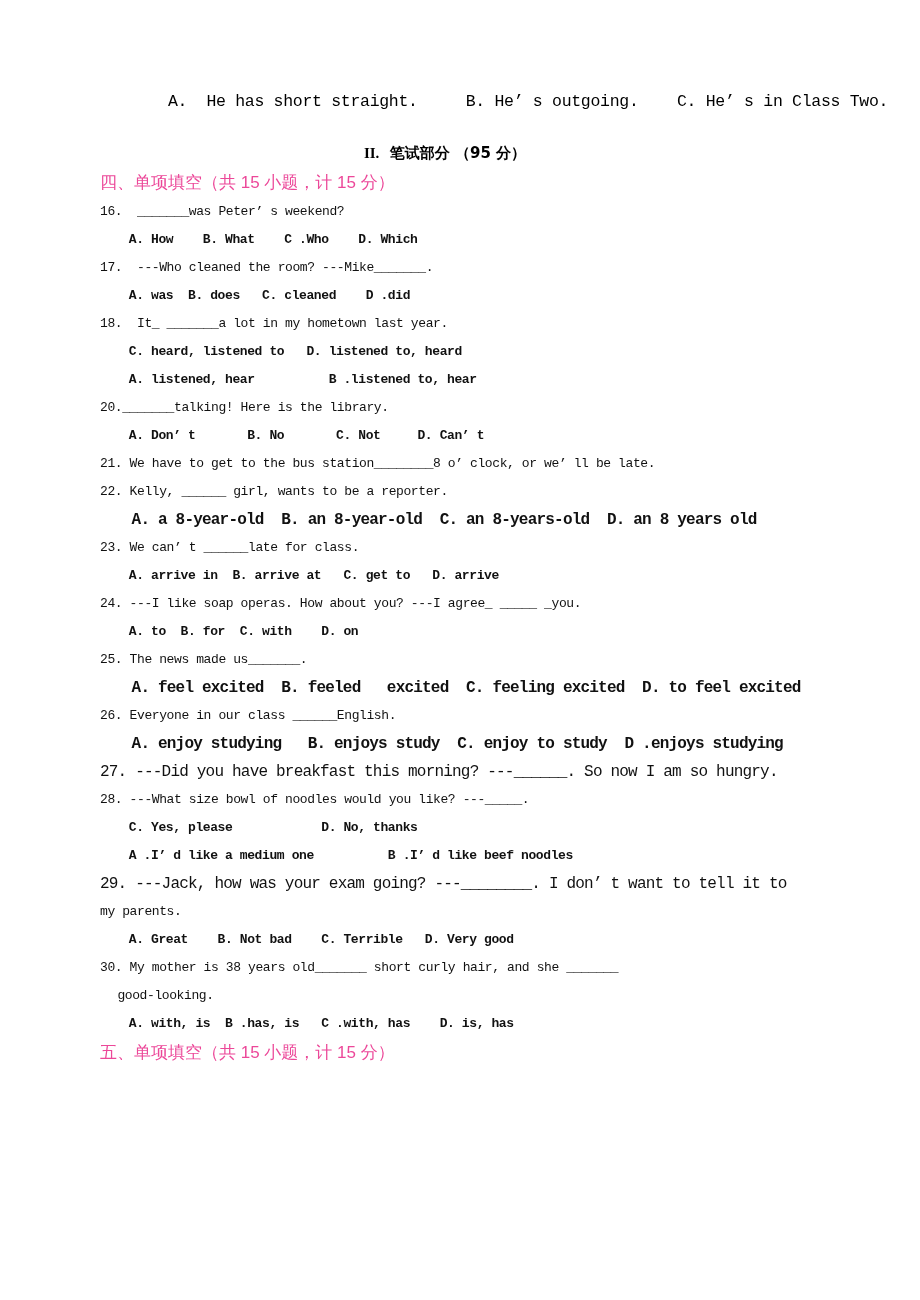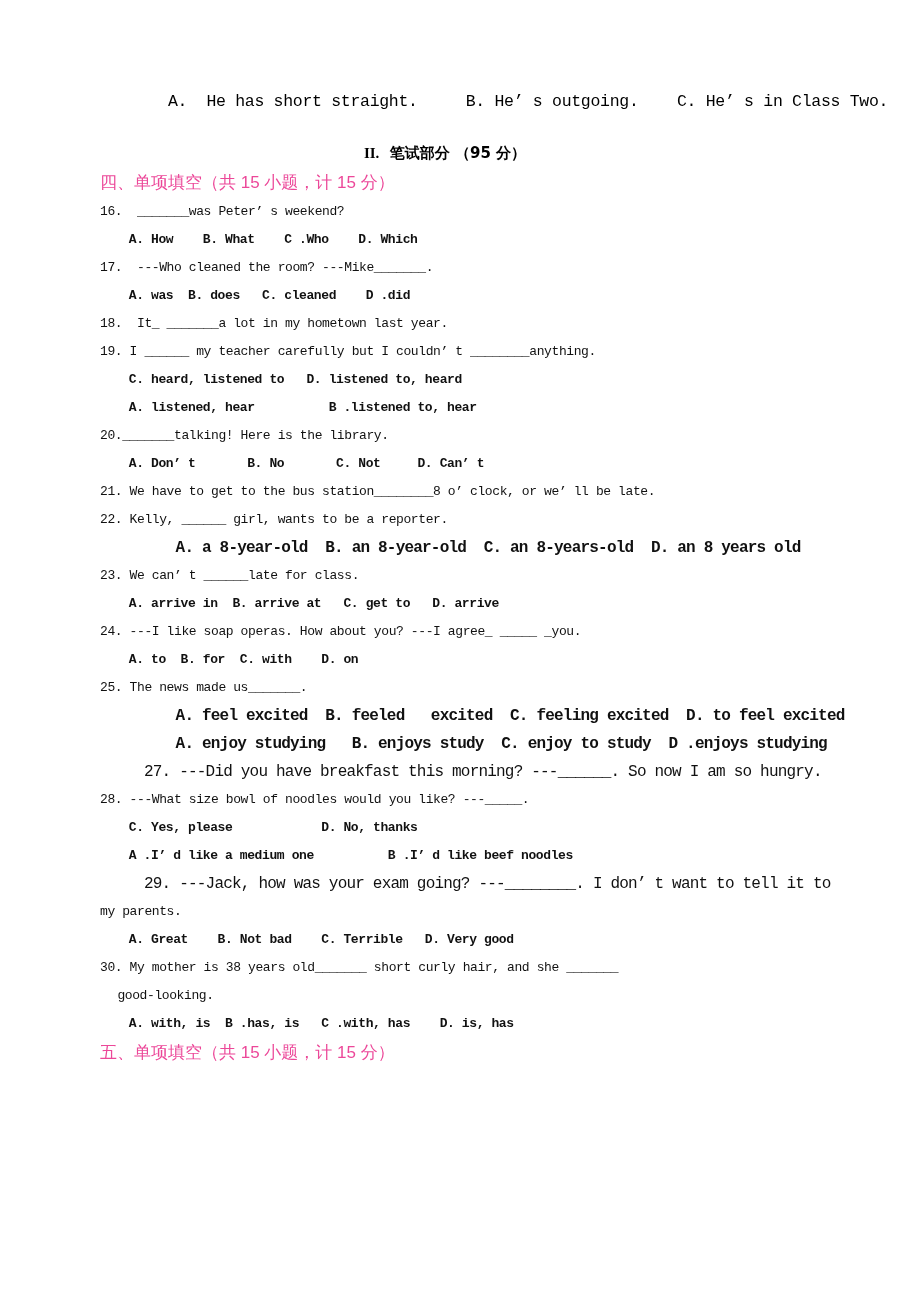--- a/index.html
+++ b/index.html
@@ -25,21 +25,21 @@
   
   .line {
     font-family: "Liberation Mono", "DejaVu Sans Mono", monospace;
     font-size: 13px;
     line-height: 28px;
     white-space: pre;
     letter-spacing: 0px;
     color: #111111;
   }
   .line.tight { letter-spacing: -0.4px; }
-  .line.tighter { letter-spacing: -0.8px; font-size: 16px; margin-left: 44px; }
+  .line.tighter { letter-spacing: -0.8px; font-size: 16px; }
   .opt { padding-left: 14px; font-weight: bold; }
   .q { padding-left: 0px; }
   .cont { padding-left: 0px; }
   .cont-in { padding-left: 10px; }
 
   
   .carry {
     padding-left: 68px;
     font-family: "Liberation Mono", "DejaVu Sans Mono", monospace;
     font-size: 16.5px;
@@ -89,41 +89,41 @@
     <div class="cn-heading">四、单项填空（共 15 小题，计 15 分）</div>
 
     <div class="line q tight">16.  _______was Peter’ s weekend?</div>
     <div class="line opt tight">  A. How    B. What    C .Who    D. Which</div>
 
     <div class="line q tight">17.  ---Who cleaned the room? ---Mike_______.</div>
     <div class="line opt tight">  A. was  B. does   C. cleaned    D .did</div>
 
     <div class="line q tight">18.  It_ _______a lot in my hometown last year.</div>
 
-    <div class="line q tight">19. I ______ my teacher carefully but I couldn’ t ________anything.</div>
     <div class="line opt tight">  C. heard, listened to   D. listened to, heard</div>
     <div class="line opt tight">  A. listened, hear          B .listened to, hear</div>
 
     <div class="line q tight">20._______talking! Here is the library.</div>
     <div class="line opt tight">  A. Don’ t       B. No       C. Not     D. Can’ t</div>
 
     <div class="line q tight">21. We have to get to the bus station________8 o’ clock, or we’ ll be late.</div>
 
     <div class="line q tight">22. Kelly, ______ girl, wants to be a reporter.</div>
     <div class="line opt tighter">  A. a 8-year-old  B. an 8-year-old  C. an 8-years-old  D. an 8 years old</div>
 
     <div class="line q tight">23. We can’ t ______late for class.</div>
     <div class="line opt tight">  A. arrive in  B. arrive at   C. get to   D. arrive</div>
 
     <div class="line q tight">24. ---I like soap operas. How about you? ---I agree_ _____ _you.</div>
     <div class="line opt tight">  A. to  B. for  C. with    D. on</div>
 
     <div class="line q tight">25. The news made us_______.</div>
     <div class="line opt tighter">  A. feel excited  B. feeled   excited  C. feeling excited  D. to feel excited</div>
 
+    <div class="line q tight">26. Everyone in our class ______English.</div>
     <div class="line opt tighter">  A. enjoy studying   B. enjoys study  C. enjoy to study  D .enjoys studying</div>
 
     <div class="line q tighter">27. ---Did you have breakfast this morning? ---______. So now I am so hungry.</div>
 
     <div class="line q tight">28. ---What size bowl of noodles would you like? ---_____.</div>
     <div class="line opt tight">  C. Yes, please            D. No, thanks</div>
     <div class="line opt tight">  A .I’ d like a medium one          B .I’ d like beef noodles</div>
 
     <div class="line q tighter">29. ---Jack, how was your exam going? ---________. I don’ t want to tell it to</div>
     <div class="line cont tight">my parents.</div>

